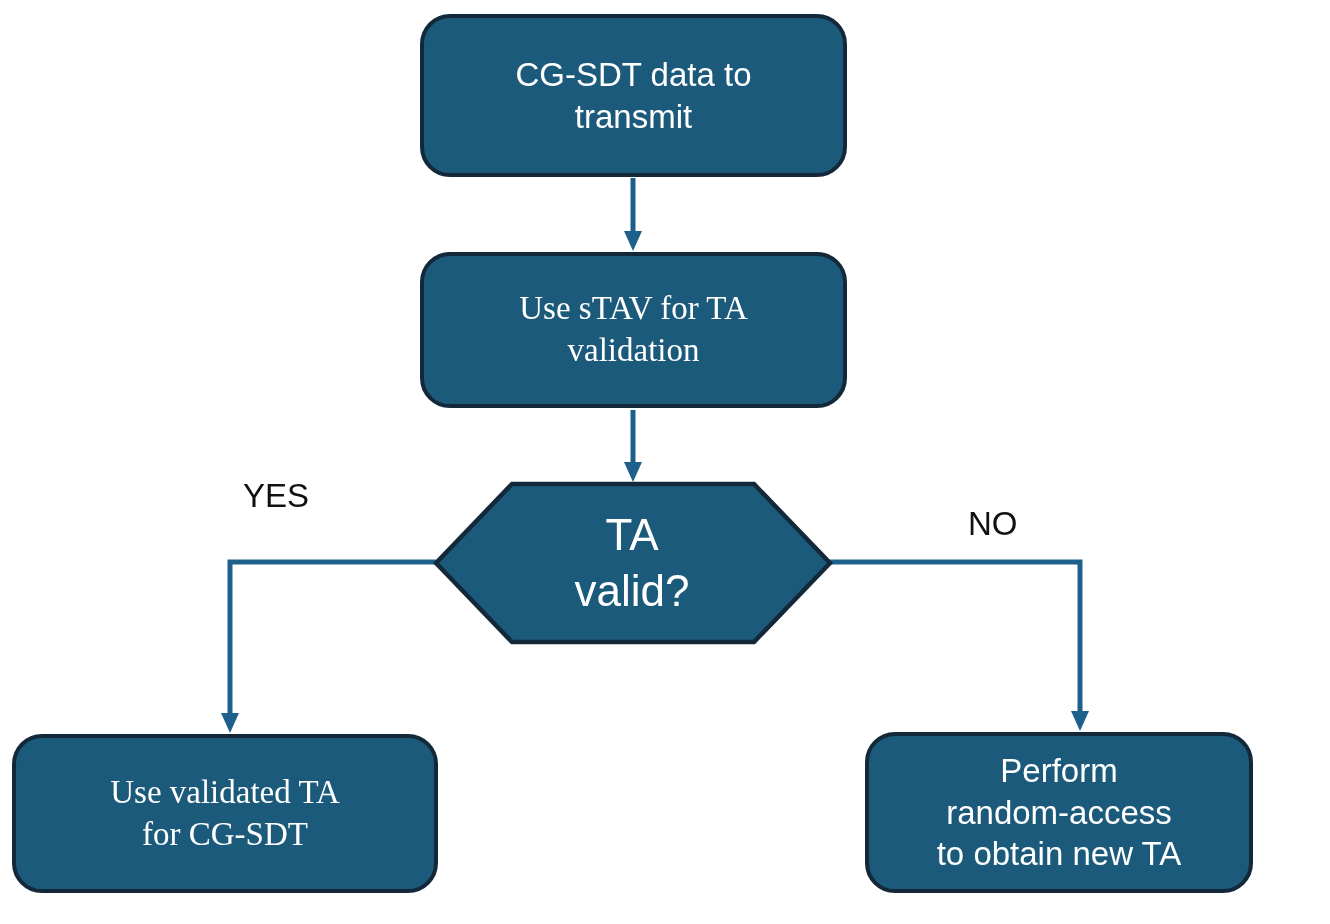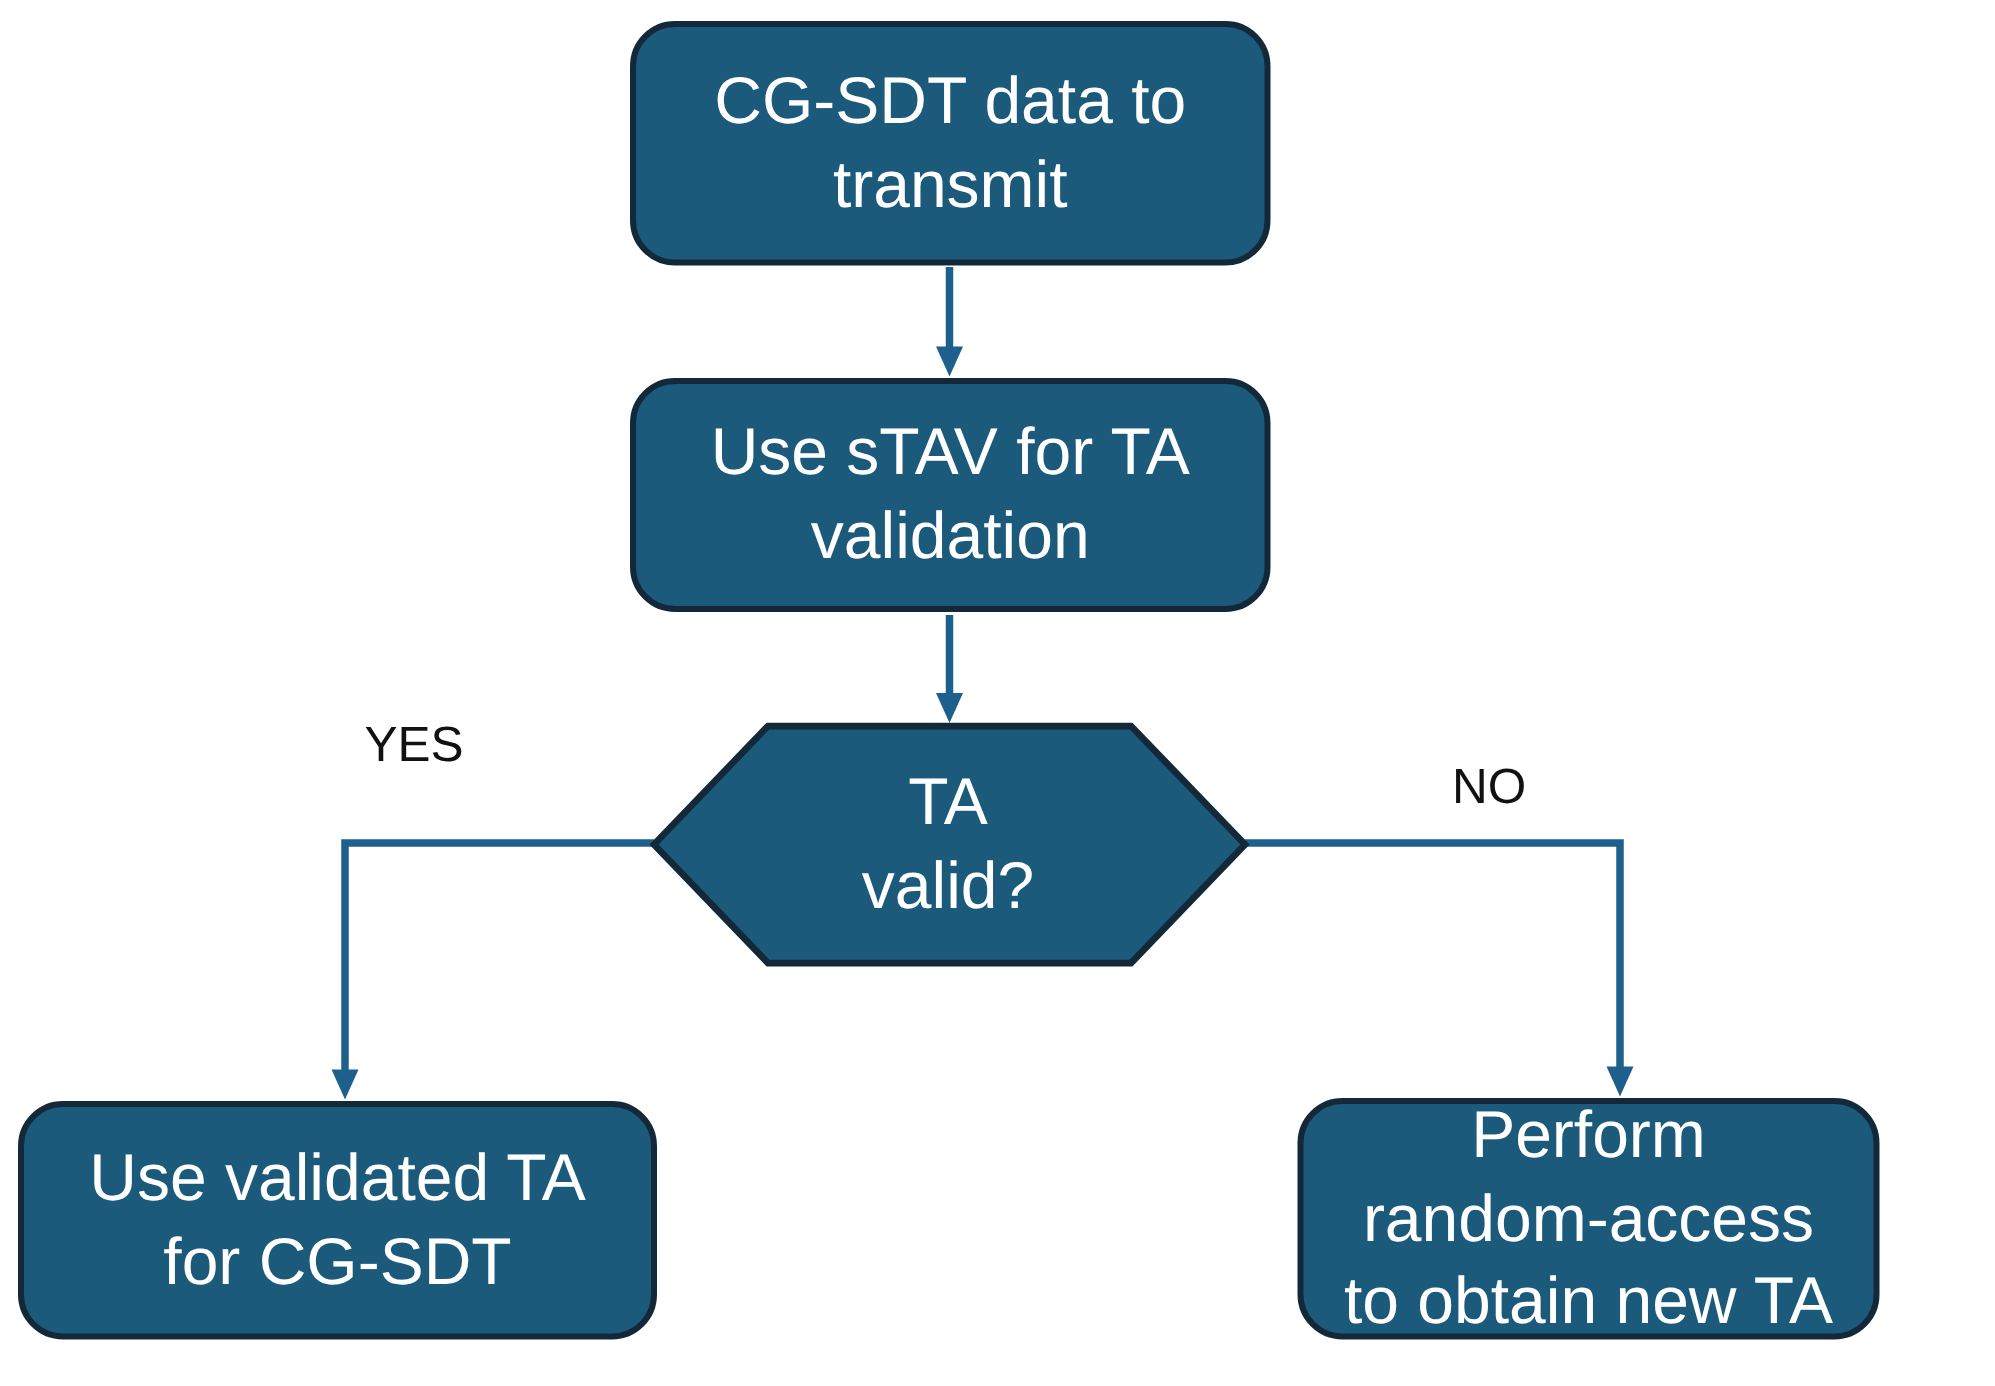--- a/index.html
+++ b/index.html
@@ -42,27 +42,27 @@
     z-index: 2;
     box-sizing: border-box;
     background: var(--node-fill, #1c5a7b);
     border: 4px solid var(--node-border, #13293a);
     border-radius: 30px;
     color: var(--node-text, #ffffff);
     display: flex;
     align-items: center;
     justify-content: center;
     text-align: center;
-    font-size: 44px;
+    font-size: 33px;
     line-height: 1.27;
     white-space: pre-line;
   }
   .node-start    { left: 420px; top: 14px;  width: 427px; height: 163px; }
-  .node-validate { left: 420px; top: 252px; width: 427px; height: 156px; }
-  .node-yes      { left: 12px;  top: 734px; width: 426px; height: 159px; }
+  .node-validate { left: 420px; top: 252px; width: 427px; height: 156px; font-family: Liberation Serif, serif; }
+  .node-yes      { left: 12px;  top: 734px; width: 426px; height: 159px; font-family: Liberation Serif, serif; }
   .node-no       { left: 865px; top: 732px; width: 388px; height: 161px; }
   .decision-label {
     position: absolute;
     z-index: 3;
     left: 482px;
     top: 497px;
     width: 300px;
     height: 132px;
     display: flex;
     align-items: center;

